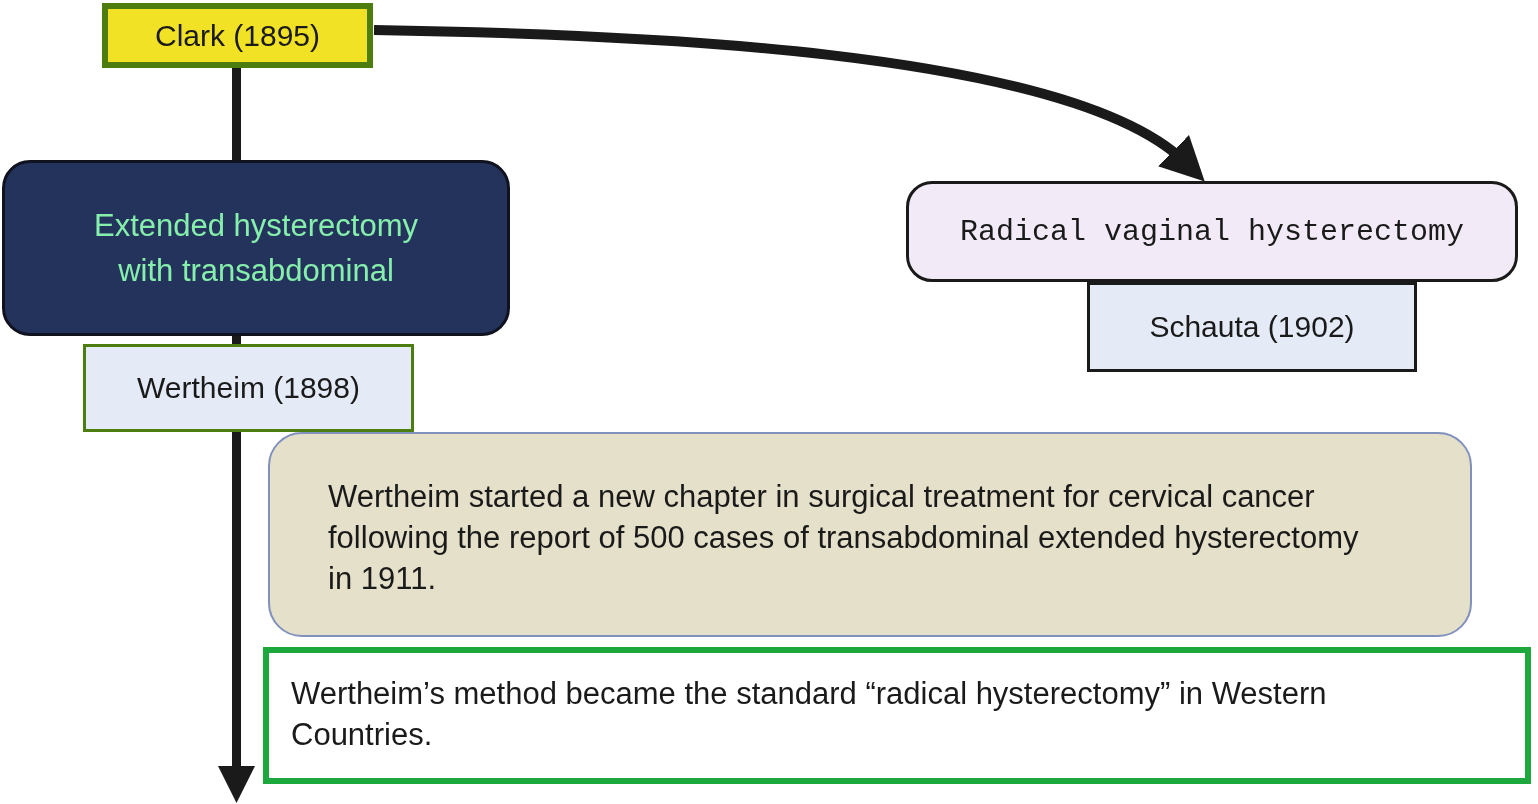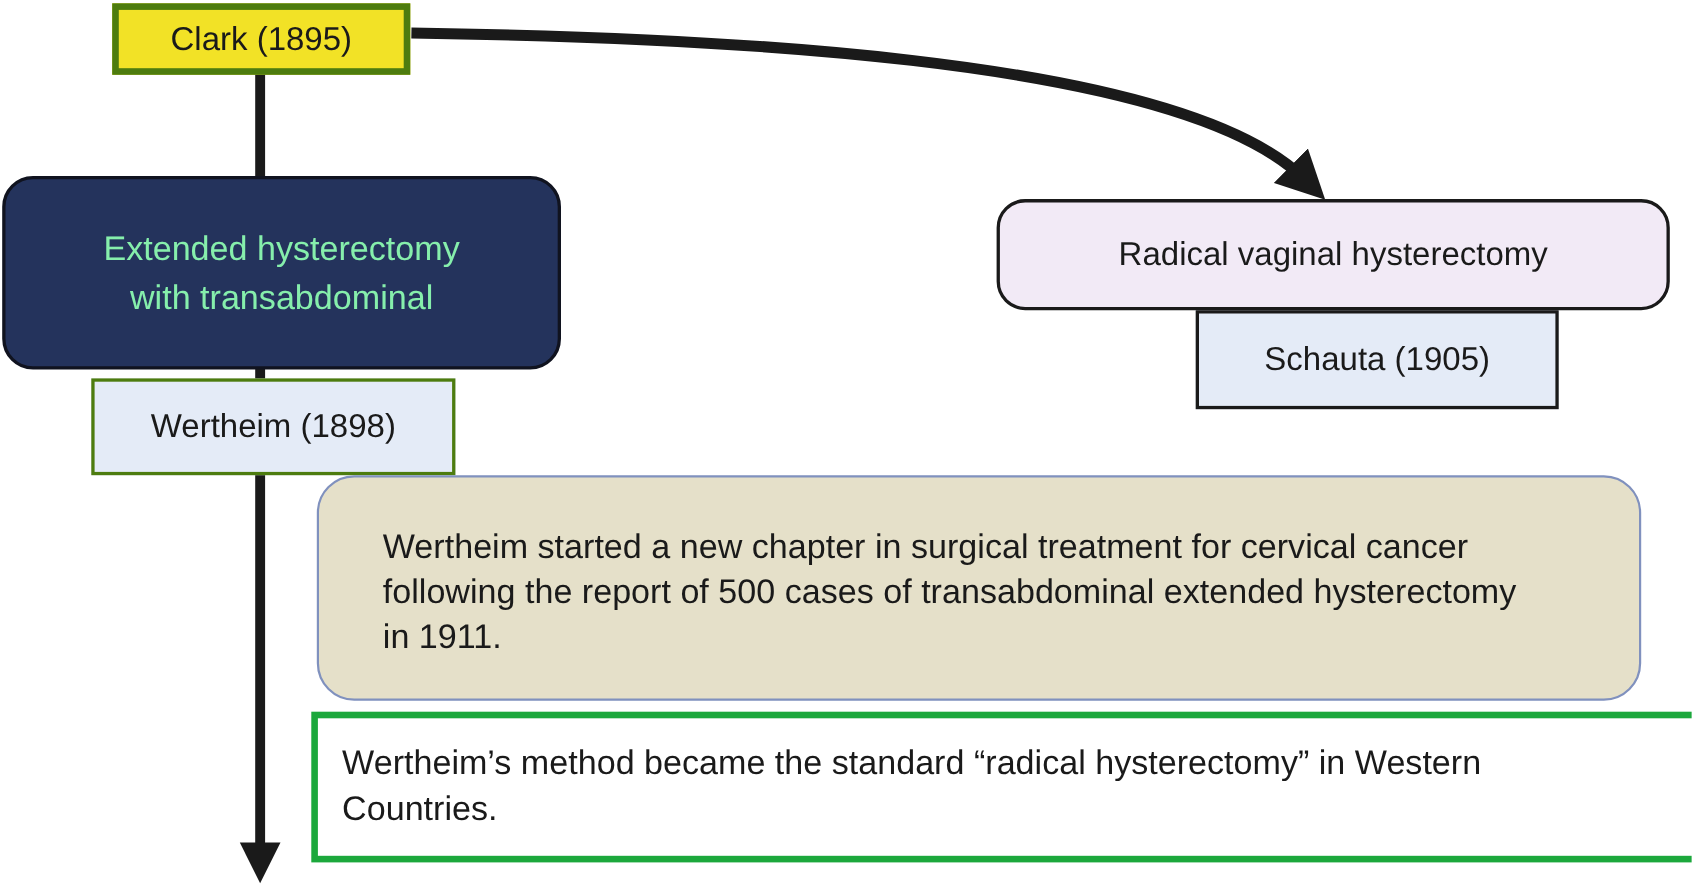--- a/index.html
+++ b/index.html
@@ -57,37 +57,37 @@
     border: 3px solid #4d7c0f;
     font-size: 30px;
   }
   .node-radical {
     left: 906px; top: 181px;
     width: 612px; height: 101px;
     background: #F2EAF6;
     border: 3px solid #1a1a1a;
     border-radius: 26px;
     font-size: 30px;
+    font-family: Liberation Mono, monospace;
   }
   .node-schauta {
     left: 1087px; top: 282px;
     width: 330px; height: 90px;
     background: #E4EBF7;
     border: 3px solid #1a1a1a;
     font-size: 30px;
   }
   .note {
     position: absolute;
     z-index: 2;
     box-sizing: border-box;
     color: #1a1a1a;
     font-size: 31px;
     line-height: 41px;
     text-align: left;
-    margin-left: 20px;
   }
   .note-tan {
     left: 268px; top: 432px;
     width: 1204px; height: 205px;
     background: #E5E0C9;
     border: 2px solid #8091BE;
     border-radius: 34px;
     padding: 42px 95px 20px 58px;
   }
   .note-green {
@@ -127,21 +127,21 @@
 
   <div class="node node-wertheim">
     <span>Wertheim (1898)</span>
   </div>
 
   <div class="node node-radical">
     <span>Radical vaginal hysterectomy</span>
   </div>
 
   <div class="node node-schauta">
-    <span>Schauta (1905)</span>
+    <span>Schauta (1902)</span>
   </div>
 
   <div class="note note-tan">
     <span>Wertheim started a new chapter in surgical treatment for cervical cancer following the report of 500 cases of transabdominal extended hysterectomy in 1911.</span>
   </div>
 
   <div class="note note-green">
     <span>Wertheim’s method became the standard “radical hysterectomy” in Western Countries.</span>
   </div>
 

